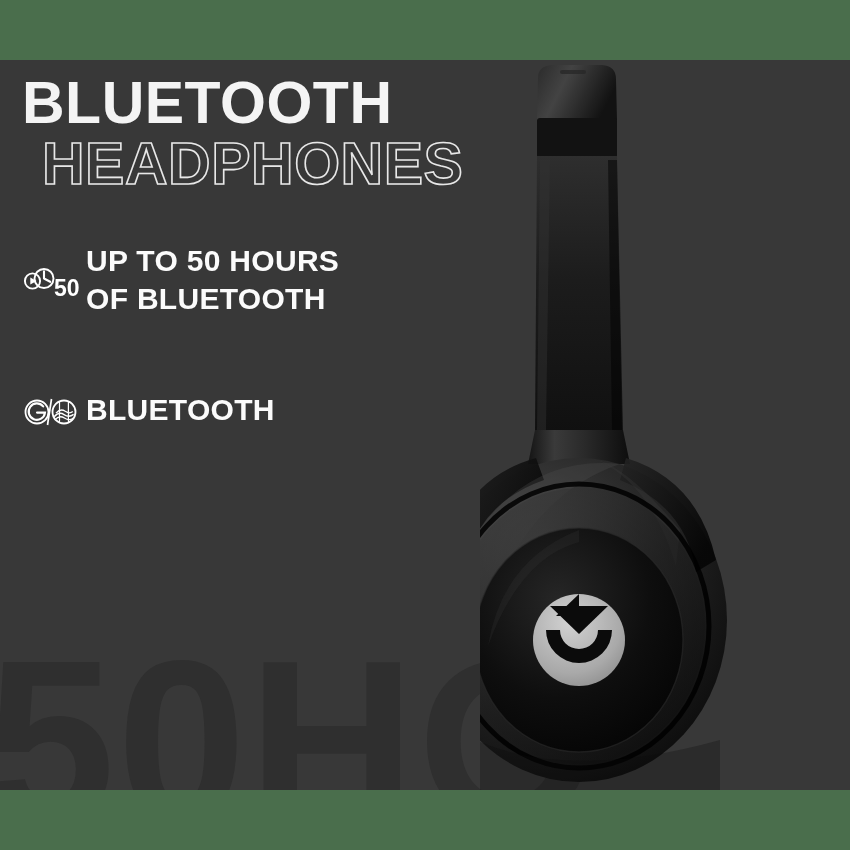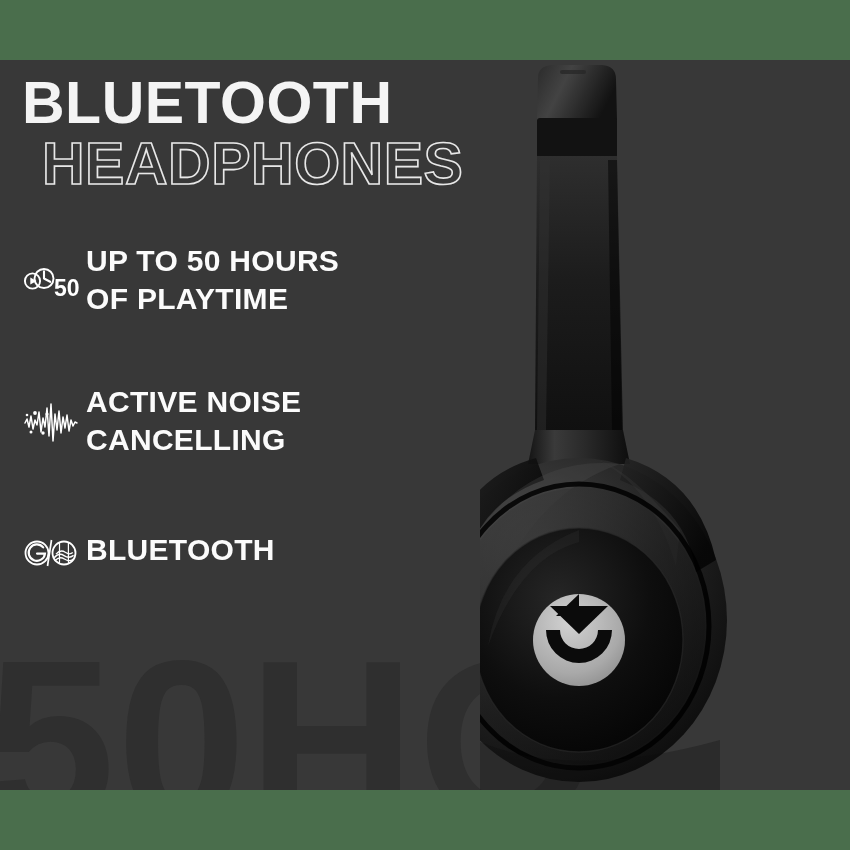--- a/index.html
+++ b/index.html
@@ -154,44 +154,24 @@
               <circle cx="22" cy="13.5" r="9.5"></circle>
               <path d="M22 13.5 L22 6.4 M22 13.5 L28.2 16.8" stroke-width="2.1" stroke-linecap="round"></path>
               <circle cx="10.5" cy="16" r="7.6"></circle>
             </g>
             <path d="M8.3 12.6 L14.6 16 L8.3 19.4 Z" fill="#ffffff"></path>
             <text x="32" y="31" font-family="Liberation Sans, sans-serif" font-size="23" font-weight="700" fill="#ffffff">50</text>
           </svg>
         </div>
         <div class="feat-text">
           <span class="feat-line">UP TO 50 HOURS</span>
-          <span class="feat-line">OF PLAYTIME</span>
+          <span class="feat-line">OF BLUETOOTH</span>
         </div>
       </div>
 
-      <div class="feature">
-        <div class="feat-icon">
-          <svg width="56" height="42" viewBox="0 0 56 42">
-            <g stroke="#ffffff" stroke-width="1.5" fill="none" stroke-linecap="round" stroke-linejoin="round">
-              <path d="M2 21 L4 17 L6 25 L8 14 L10 27 L12 18 L14 23 L16 10 L18 30
-                       L20 16 L22 25 L24 6 L26 34 L28 2 L30 39 L32 12 L34 28
-                       L36 9 L38 31 L40 15 L42 26 L44 13 L46 29 L48 18 L50 24 L52 20 L54 21"></path>
-            </g>
-            <circle cx="12" cy="11" r="1.9" fill="#ffffff"></circle>
-            <circle cx="20" cy="31" r="1.7" fill="#ffffff"></circle>
-            <circle cx="8" cy="30" r="1.5" fill="#ffffff"></circle>
-            <circle cx="24" cy="12" r="1.6" fill="#ffffff"></circle>
-            <circle cx="4" cy="13" r="1.3" fill="#ffffff"></circle>
-          </svg>
-        </div>
-        <div class="feat-text">
-          <span class="feat-line">ACTIVE NOISE</span>
-          <span class="feat-line">CANCELLING</span>
-        </div>
-      </div>
 
       <div class="feature">
         <div class="feat-icon">
           <svg width="56" height="36" viewBox="0 0 56 36">
             <g fill="none" stroke="#ffffff" stroke-width="1.8">
 
               <circle cx="14" cy="18" r="11.5"></circle>
               <path d="M20.2 12.4 A8.2 8.2 0 1 0 22 18.6 L14 18.6" stroke-width="2.1" stroke-linecap="round"></path>
 
               <line x1="28.5" y1="5" x2="24.5" y2="31" stroke-width="1.7"></line>

